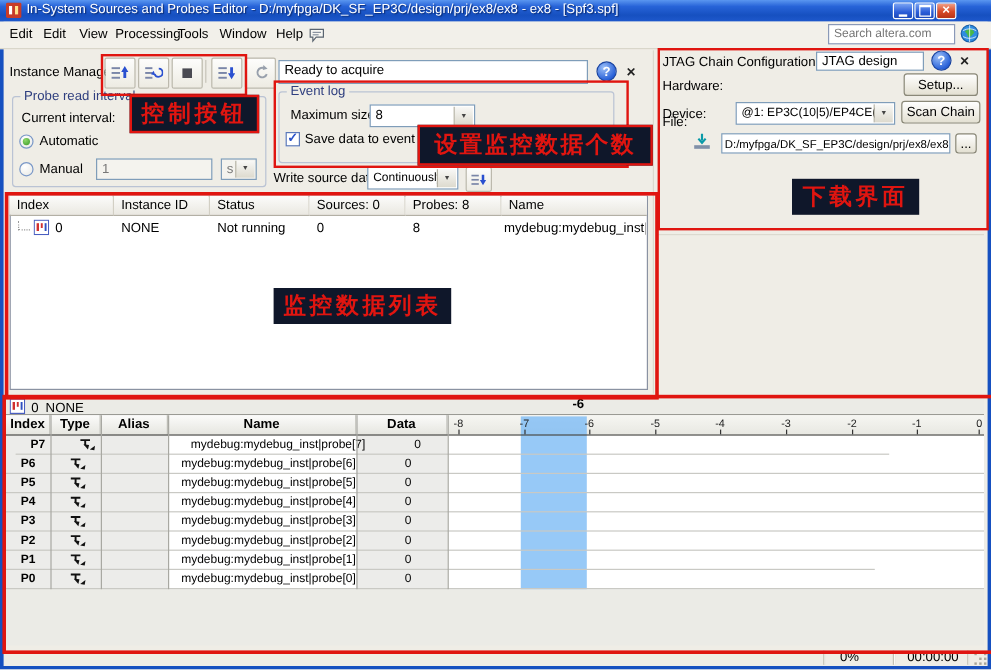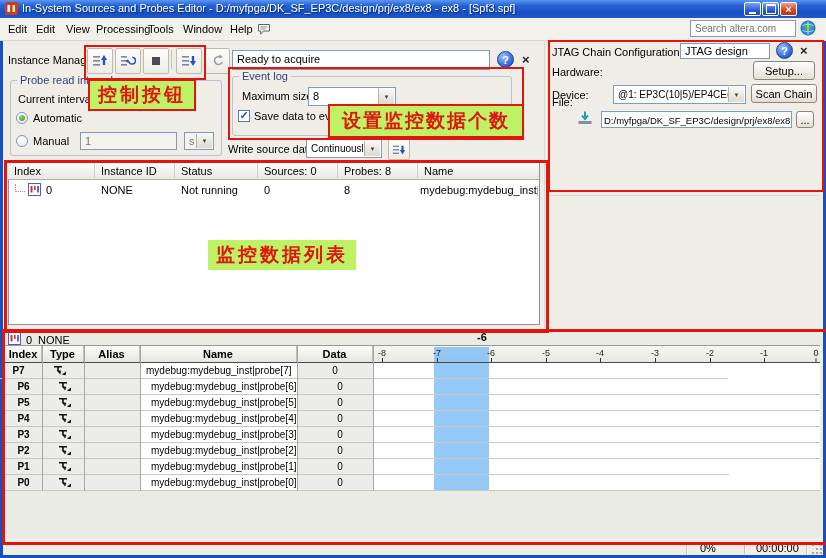--- a/index.html
+++ b/index.html
@@ -42,22 +42,22 @@
        display:flex;align-items:center;justify-content:center;box-sizing:border-box;}
   .dis{background:#f4f3ee;color:#777;}
   
   .itable{background:#fff;border:1px solid #8a92a2;box-sizing:border-box;}
   .hcell{top:163px;height:17px;background:linear-gradient(180deg,#fcfcfb,#eae8e1);border-right:1px solid #d2cfc4;border-bottom:1px solid #b3b0a5;
          box-sizing:border-box;padding:2px 0 0 6px;}
   .treeL{width:9px;height:7px;border-left:1px dotted #999;border-bottom:1px dotted #999;}
   
   .redbox{border:2px solid #e01510;pointer-events:none;}
   .redbox3{border:3px solid #e01510;pointer-events:none;}
-  .ann{background:#bef264;color:#e01510;font-weight:bold;font-size:19px;letter-spacing:3px;
-       display:flex;align-items:center;justify-content:center;font-family:"Liberation Sans",sans-serif;}
+  .ann{background:#0f172a;color:#e01510;font-weight:bold;font-size:19px;letter-spacing:3px;
+       display:flex;align-items:center;justify-content:center;font-family:"Liberation Sans",sans-serif;margin-left:20px;}
   .annB{border:2px solid #e01510;}
   
   .wavebg{background:#ebebe6;}
   .whead{top:346px;height:16px;background:linear-gradient(180deg,#fbfbfa,#e6e6e0);border-right:1px solid #bdbdb6;box-sizing:border-box;
          font-weight:bold;text-align:center;padding-top:2px;}
   .vline{width:1px;background:#a8a8a2;}
   .wrow{height:16px;border-bottom:1px solid #c9c9c4;box-sizing:border-box;}
   .wi{position:absolute;left:0;top:2px;width:37px;text-align:center;font-weight:bold;font-size:10px;}
   .wt{position:absolute;left:52px;top:2px;}
   .wn{position:absolute;left:146px;top:2px;font-size:10px;white-space:nowrap;}
@@ -312,21 +312,21 @@
   <div class="tick" style="left:437px;top:348px"><span>-7</span><i></i></div>
   <div class="tick" style="left:491px;top:348px"><span>-6</span><i></i></div>
   <div class="tick" style="left:546px;top:348px"><span>-5</span><i></i></div>
   <div class="tick" style="left:600px;top:348px"><span>-4</span><i></i></div>
   <div class="tick" style="left:655px;top:348px"><span>-3</span><i></i></div>
   <div class="tick" style="left:710px;top:348px"><span>-2</span><i></i></div>
   <div class="tick" style="left:764px;top:348px"><span>-1</span><i></i></div>
   <div class="tick" style="left:816px;top:348px"><span>0</span><i></i></div>
   <div class="ab" style="left:5px;top:362px;width:815px;height:1px;background:#4a4a46"></div>
 
-  <div class="ab wrow" style="left:0;top:363px;width:728px">
+  <div class="ab wrow" style="left:13px;top:363px;width:728px">
     <span class="wi">P7</span>
     <svg class="wt" width="15" height="12">
         <use href="#sym-probe"></use>
       </svg>
     <span class="wn">mydebug:mydebug_inst|probe[7]</span>
     <span class="wd">0</span>
   </div>
   <div class="ab wrow" style="left:5px;top:379px;width:815px">
     <span class="wi">P6</span>
     <svg class="wt" width="15" height="12">
@@ -399,14 +399,15 @@
 
   <div class="ab redbox" style="left:84px;top:45px;width:118px;height:31px"></div>
   <div class="ab redbox" style="left:228px;top:67px;width:292px;height:69px"></div>
   <div class="ab redbox3" style="left:4px;top:160px;width:539px;height:167px"></div>
   <div class="ab redbox" style="left:548px;top:40px;width:272px;height:148px"></div>
   <div class="ab redbox3" style="left:2px;top:329px;width:821px;height:210px"></div>
 
   <div class="ab ann annB" style="left:88px;top:79px;width:104px;height:28px">控制按钮</div>
   <div class="ab ann annB" style="left:328px;top:104px;width:192px;height:30px;letter-spacing:2px">设置监控数据个数</div>
   <div class="ab ann" style="left:208px;top:240px;width:148px;height:30px">监控数据列表</div>
+  <div class="ab ann" style="left:640px;top:149px;width:106px;height:30px">下载界面</div>
 
 </div>
 
 </body></html>

